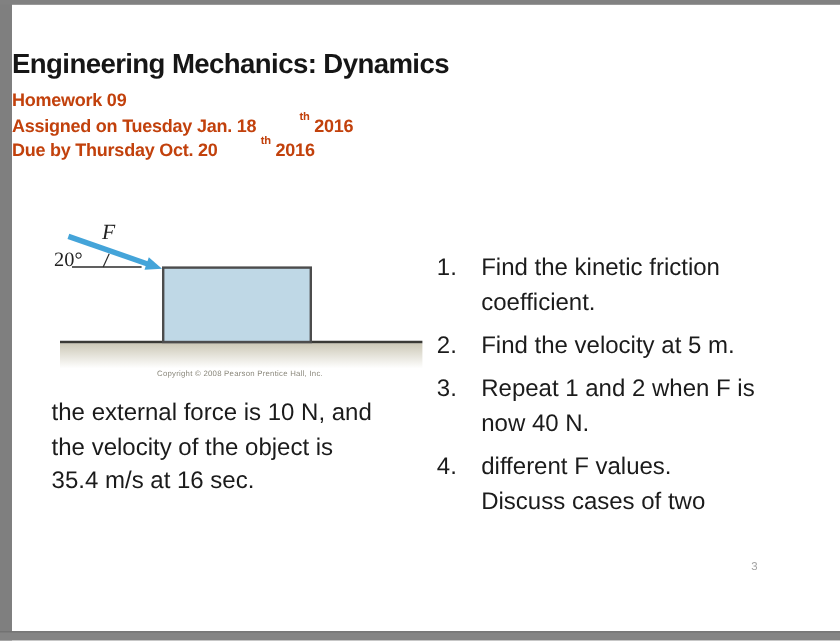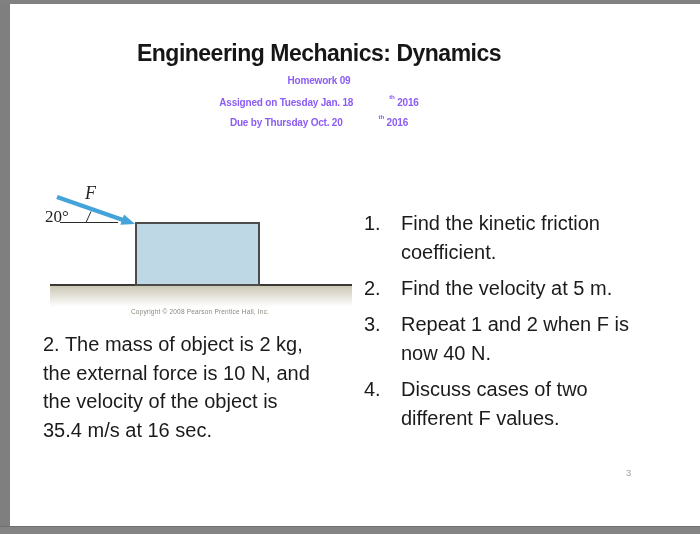--- a/index.html
+++ b/index.html
@@ -11,23 +11,23 @@
     overflow: hidden;
     font-family: "Liberation Sans", sans-serif;
     color: #1b1b1b;
   }
   
   .border-left   { position: absolute; left: 0; top: 0; width: 10px; height: 534px; background: #7f7f7f; }
   .border-top    { position: absolute; left: 0; top: 0; width: 700px; height: 4px;  background: #818181; }
   .border-bottom { position: absolute; left: 0; bottom: 0; width: 700px; height: 8px; background: #848484; border-top: 1px solid #6e6e6e; box-sizing: border-box; }
 
   
-  .header-line { position: absolute; left: 10px; width: 618px; text-align: center; white-space: nowrap; }
+  .header-line { position: absolute; left: 10px; width: 618px; text-align: left; white-space: nowrap; }
   .slide-title { top: 40px; font-size: 23px; font-weight: 600; letter-spacing: -0.5px; color: #161616; }
-  .slide-sub   { font-size: 10px; font-weight: 600; letter-spacing: -0.2px; color: #8b5cf6; }
+  .slide-sub   { font-size: 15px; font-weight: 600; letter-spacing: -0.2px; color: #c2410c; }
   .sub-1 { top: 75px; }
   .sub-2 { top: 96px; }
   .sub-3 { top: 116px; }
   .slide-sub sup { font-size: 0.62em; position: relative; top: -0.45em; padding-left: 36px; }
 
   
   .diagram { position: absolute; left: 40px; top: 175px; width: 320px; height: 140px; }
   .diagram-label-f { font-family: "Liberation Serif", serif; font-style: italic; font-size: 18px; fill: #222; }
   .diagram-label-angle { font-family: "Liberation Serif", serif; font-size: 17px; fill: #222; }
 
@@ -91,21 +91,20 @@
     <line x1="17" y1="22" x2="83" y2="45" stroke-width="4.5" stroke="#44a4d9"></line>
     <polygon points="95,49 80.4,49.8 84,39.4" fill="#44a4d9"></polygon>
 
     <text class="diagram-label-f" x="45" y="24">F</text>
     <text class="diagram-label-angle" x="5" y="47">20°</text>
   </svg>
 
   <div class="copyright">Copyright © 2008 Pearson Prentice Hall, Inc.</div>
 
   <div class="problem">
-    <div>2. The mass of object is 2 kg,</div>
     <div>the external force is 10 N, and</div>
     <div>the velocity of the object is</div>
     <div>35.4 m/s at 16 sec.</div>
   </div>
 
   <div class="tasks">
     <div class="task-item">
       <span class="task-number">1.</span>
       <span class="task-text">
         <div>Find the kinetic friction</div>
@@ -121,21 +120,21 @@
     <div class="task-item">
       <span class="task-number">3.</span>
       <span class="task-text">
         <div>Repeat 1 and 2 when F is</div>
         <div>now 40 N.</div>
       </span>
     </div>
     <div class="task-item">
       <span class="task-number">4.</span>
       <span class="task-text">
+        <div>different F values.</div>
         <div>Discuss cases of two</div>
-        <div>different F values.</div>
       </span>
     </div>
   </div>
 
   <div class="page-number">3</div>
 
 </div>
 
 </body></html>

